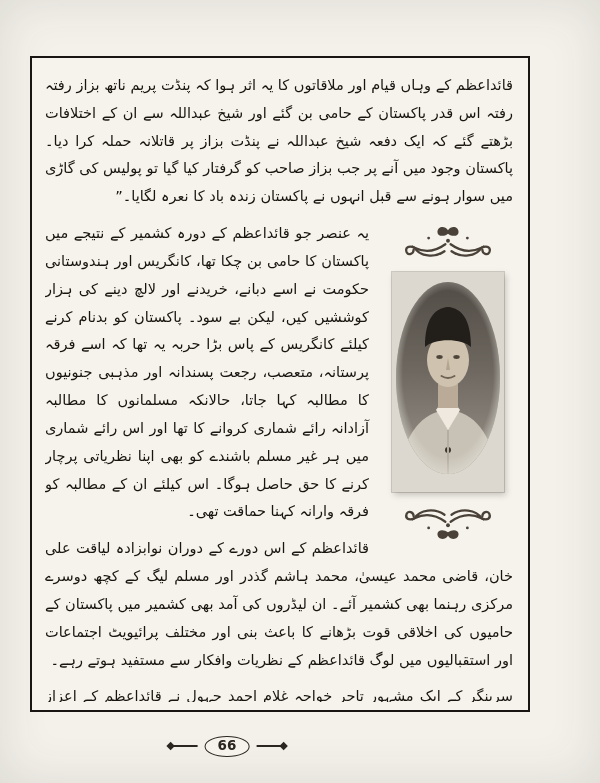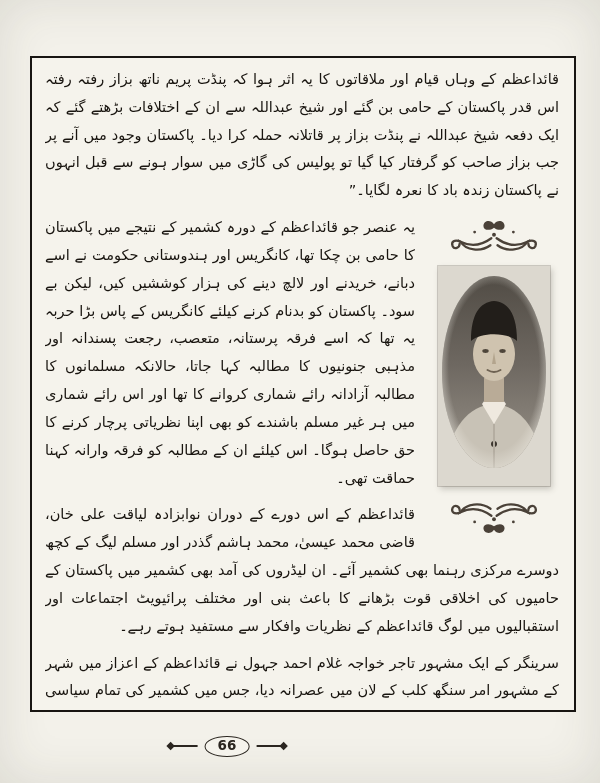--- a/index.html
+++ b/index.html
@@ -10,24 +10,24 @@
     position: relative;
     overflow: hidden;
   }
   .sheet {
     position: absolute; inset: 0;
     box-shadow: inset 0 0 50px rgba(60,55,45,0.12);
   }
   .frame {
     position: absolute;
     left: 30px; top: 56px;
-    width: 546px; height: 656px;
+    width: 500px; height: 656px;
     border: 2px solid #181512;
     box-sizing: border-box;
-    padding: 8px 15px 8px 13px;
+    padding: 14px 15px 8px 13px;
     background: #f5f3ec;
   }
   .text-body {
     direction: rtl;
     text-align: justify;
     font-size: 14.5px;
     line-height: 1.92;
     color: #18140f;
     height: 100%;
     overflow: hidden;

